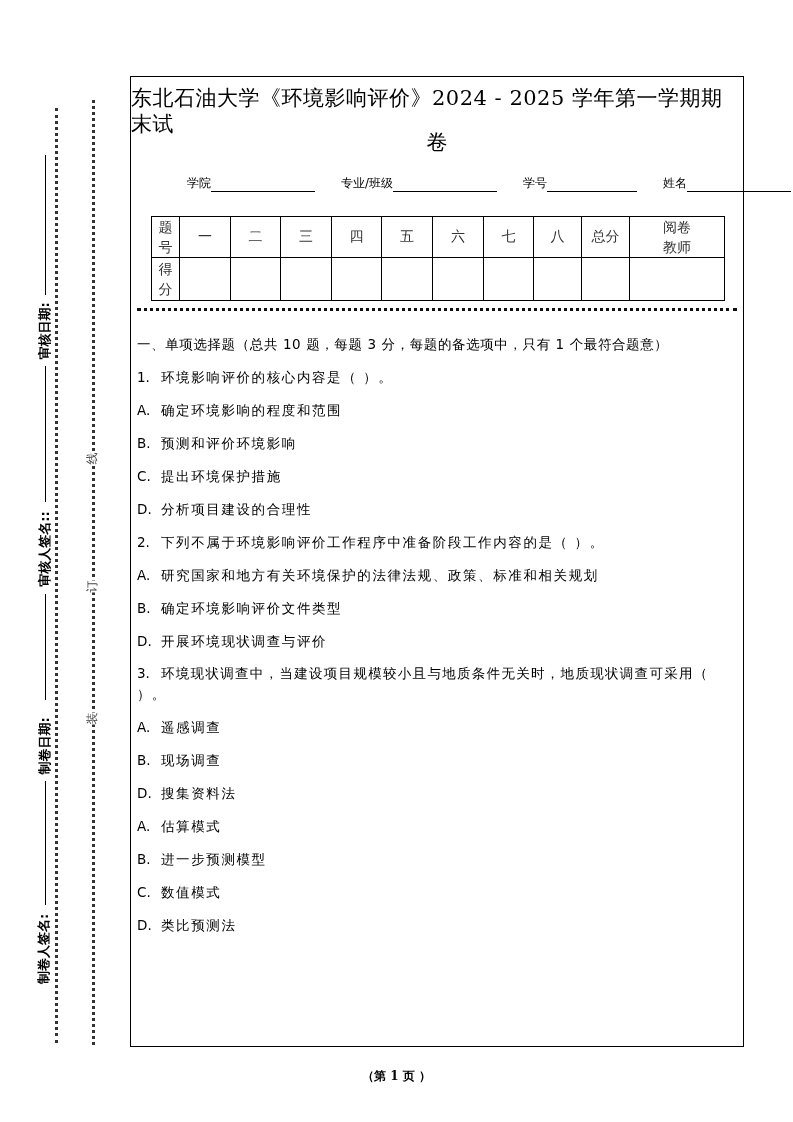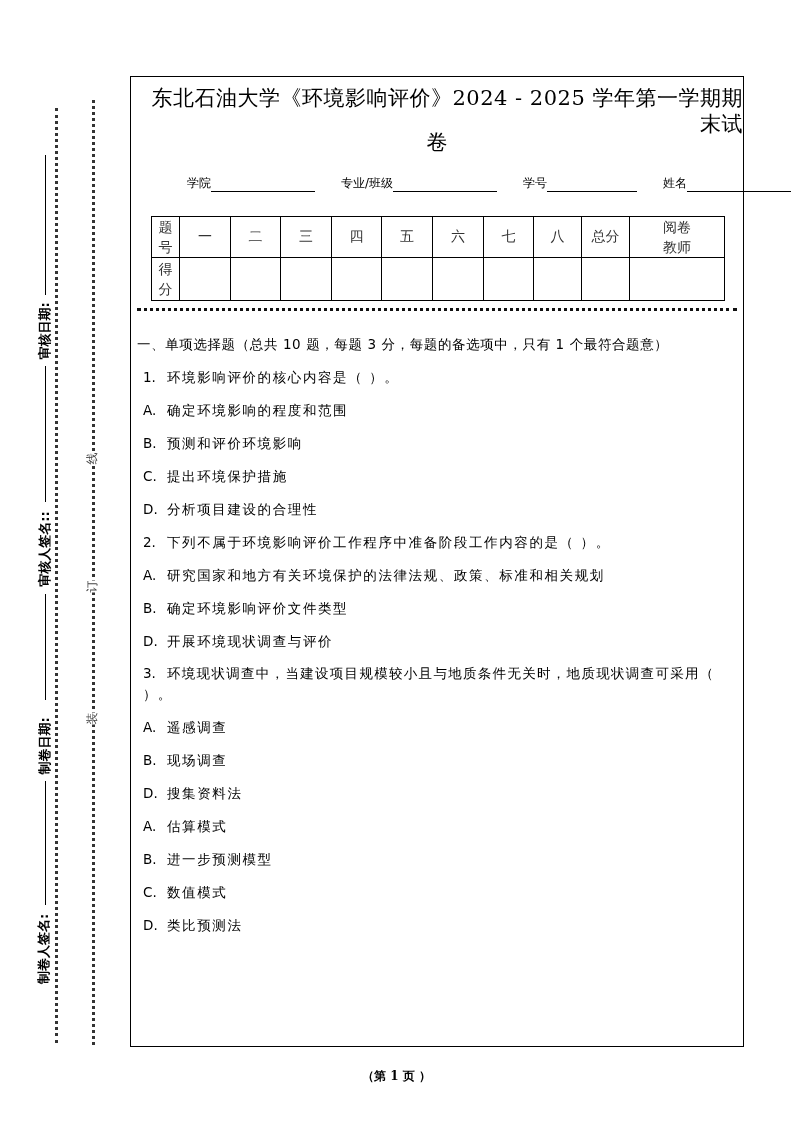--- a/index.html
+++ b/index.html
@@ -12,21 +12,21 @@
   .vlabel { position: absolute; transform: rotate(-90deg); transform-origin: center center;
             font-family: "DejaVu Sans", "Liberation Sans", sans-serif; font-weight: bold;
             font-size: 13px; white-space: nowrap; background: #fff; }
   .bindchar { position: absolute; transform: rotate(-90deg); font-size: 12px; color: #444;
               background: #fff; padding: 2px 0; font-family: "DejaVu Serif", serif; }
 
   
   .frame { position: absolute; left: 130px; top: 76px; width: 614px; height: 971px;
            border: 1px solid #000; box-sizing: border-box; }
 
-  .title { position: absolute; left: 0; right: 0; top: 8px; text-align: right;
+  .title { position: absolute; left: 0; right: 0; top: 8px; text-align: left;
            font-size: 21px; line-height: 26px; letter-spacing: 0.5px;
            font-family: "DejaVu Serif", "Liberation Serif", serif; }
   .title-cont { position: absolute; left: 0; right: 0; top: 52px; text-align: center;
            font-size: 21px; line-height: 26px; }
 
   .infoline { position: absolute; top: 98px; left: 32px; font-size: 12px; display: flex; align-items: flex-end;
               font-family: "DejaVu Sans", sans-serif; }
   .infoline .lbl { white-space: nowrap; margin-left: 24px; }
   .infoline .blank { display: inline-block; border-bottom: 1px solid #000; height: 12px; margin-right: 2px; }
 
@@ -36,21 +36,21 @@
   table.score tr.r1 td { height: 40px; }
   table.score tr.r2 td { height: 42px; }
   .stack { display: block; line-height: 20px; }
 
   .dots-sep { position: absolute; left: 6px; right: 6px; top: 231px; height: 0;
               border-top: 3px dotted #111; }
 
   .content { position: absolute; left: 6px; right: 6px; top: 256px;
              font-family: "DejaVu Sans", "Liberation Sans", sans-serif; font-size: 13.5px; }
   .section-h { height: 33px; line-height: 22px; letter-spacing: 0.6px; white-space: nowrap; }
-  .q, .opt { height: 33px; line-height: 22px; letter-spacing: 1.6px; white-space: nowrap; margin-left: 6px; }
+  .q, .opt { height: 33px; line-height: 22px; letter-spacing: 1.6px; white-space: nowrap; }
   .q.long { height: auto; white-space: normal; line-height: 21px; padding-bottom: 11px; letter-spacing: 1.3px; }
   .marker { display: inline-block; width: 24px; letter-spacing: 0; }
 
   .footer { position: absolute; top: 1068px; left: 0; width: 793px; text-align: center;
             font-size: 12px; font-weight: bold; font-family: "DejaVu Serif", serif; }
 </style>
 </head>
 <body>
 
 <div>

